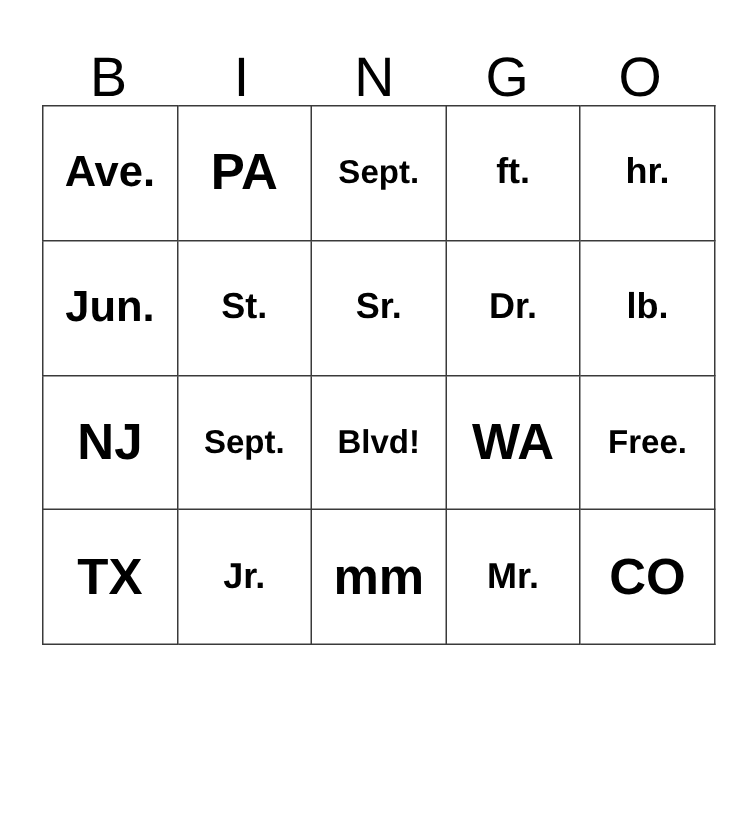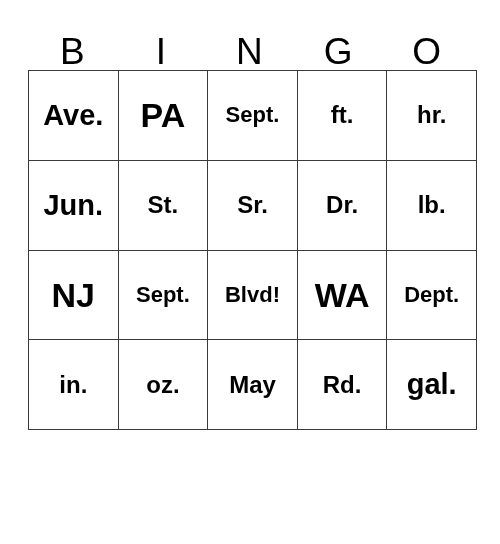--- a/index.html
+++ b/index.html
@@ -136,36 +136,36 @@
         <td>
             <span class="cell-text len-5">Sept.</span>
           </td>
         <td>
             <span class="cell-text len-5">Blvd!</span>
           </td>
         <td>
             <span class="cell-text len-2">WA</span>
           </td>
         <td>
-            <span class="cell-text len-5">Dept.</span>
+            <span class="cell-text len-5">Free.</span>
           </td>
       </tr>
       <tr>
         <td>
-            <span class="cell-text len-3">in.</span>
+            <span class="cell-text len-2">TX</span>
           </td>
         <td>
-            <span class="cell-text len-3">oz.</span>
+            <span class="cell-text len-3">Jr.</span>
           </td>
         <td>
-            <span class="cell-text len-3">May</span>
+            <span class="cell-text len-2">mm</span>
           </td>
         <td>
-            <span class="cell-text len-3">Rd.</span>
+            <span class="cell-text len-3">Mr.</span>
           </td>
         <td>
-            <span class="cell-text len-4">gal.</span>
+            <span class="cell-text len-2">CO</span>
           </td>
       </tr>
     </tbody>
   </table>
 
 </div>
 
 </body></html>

